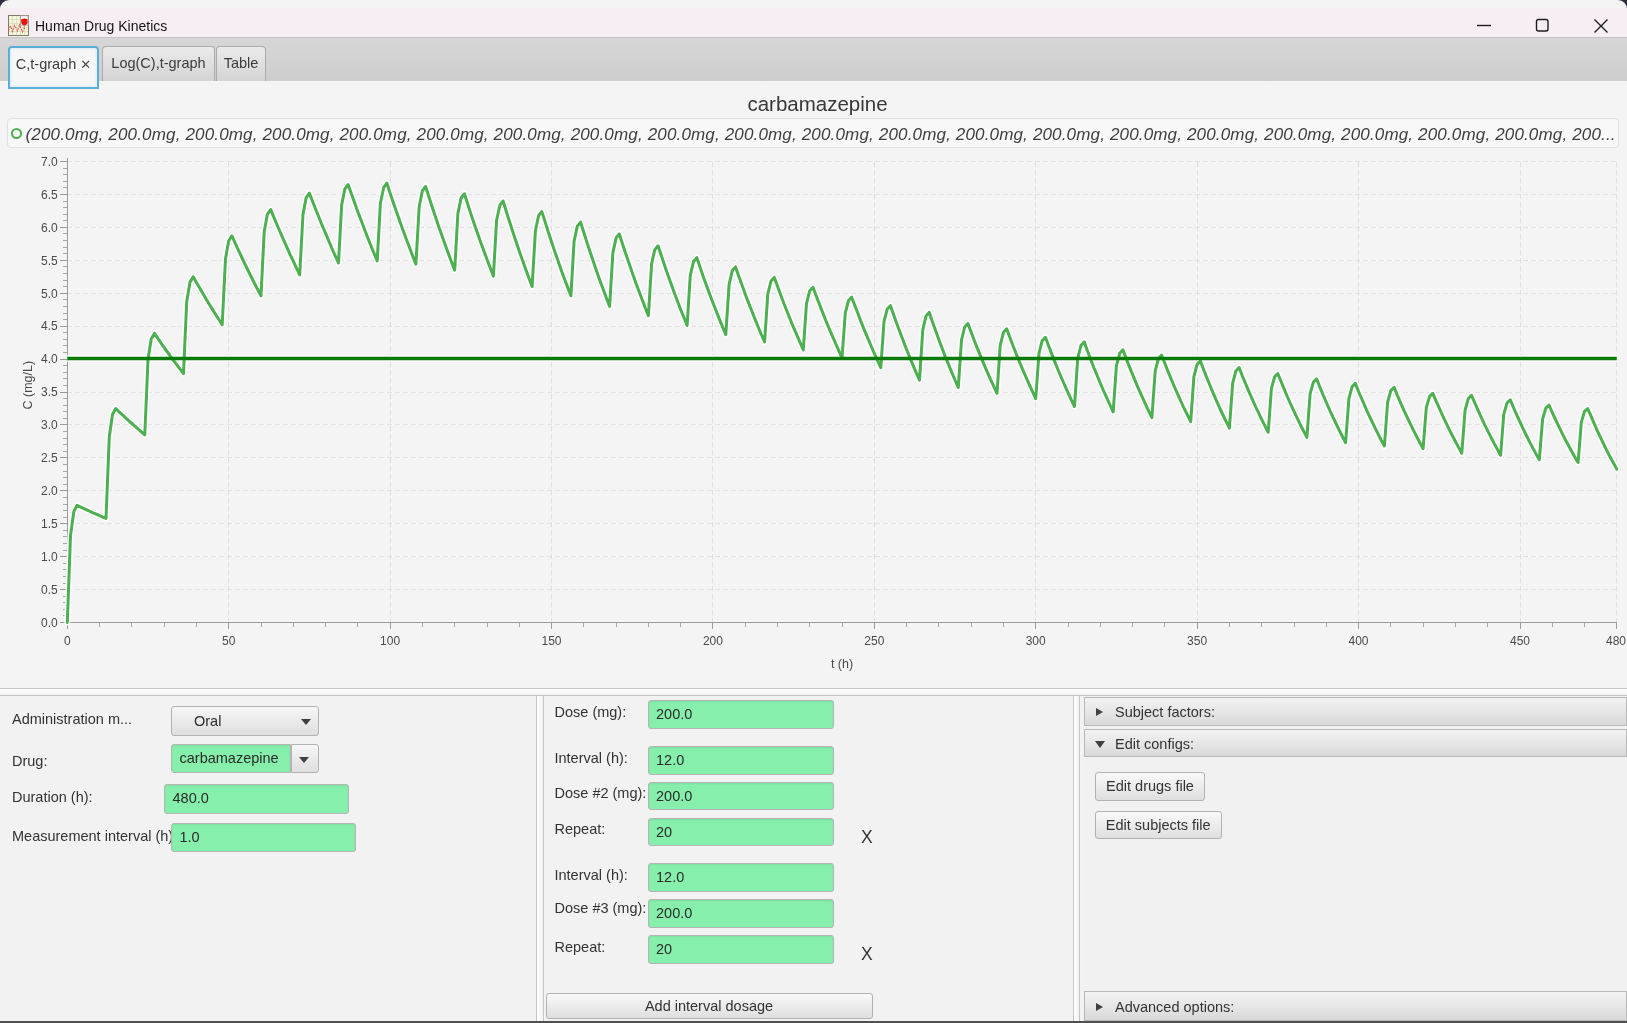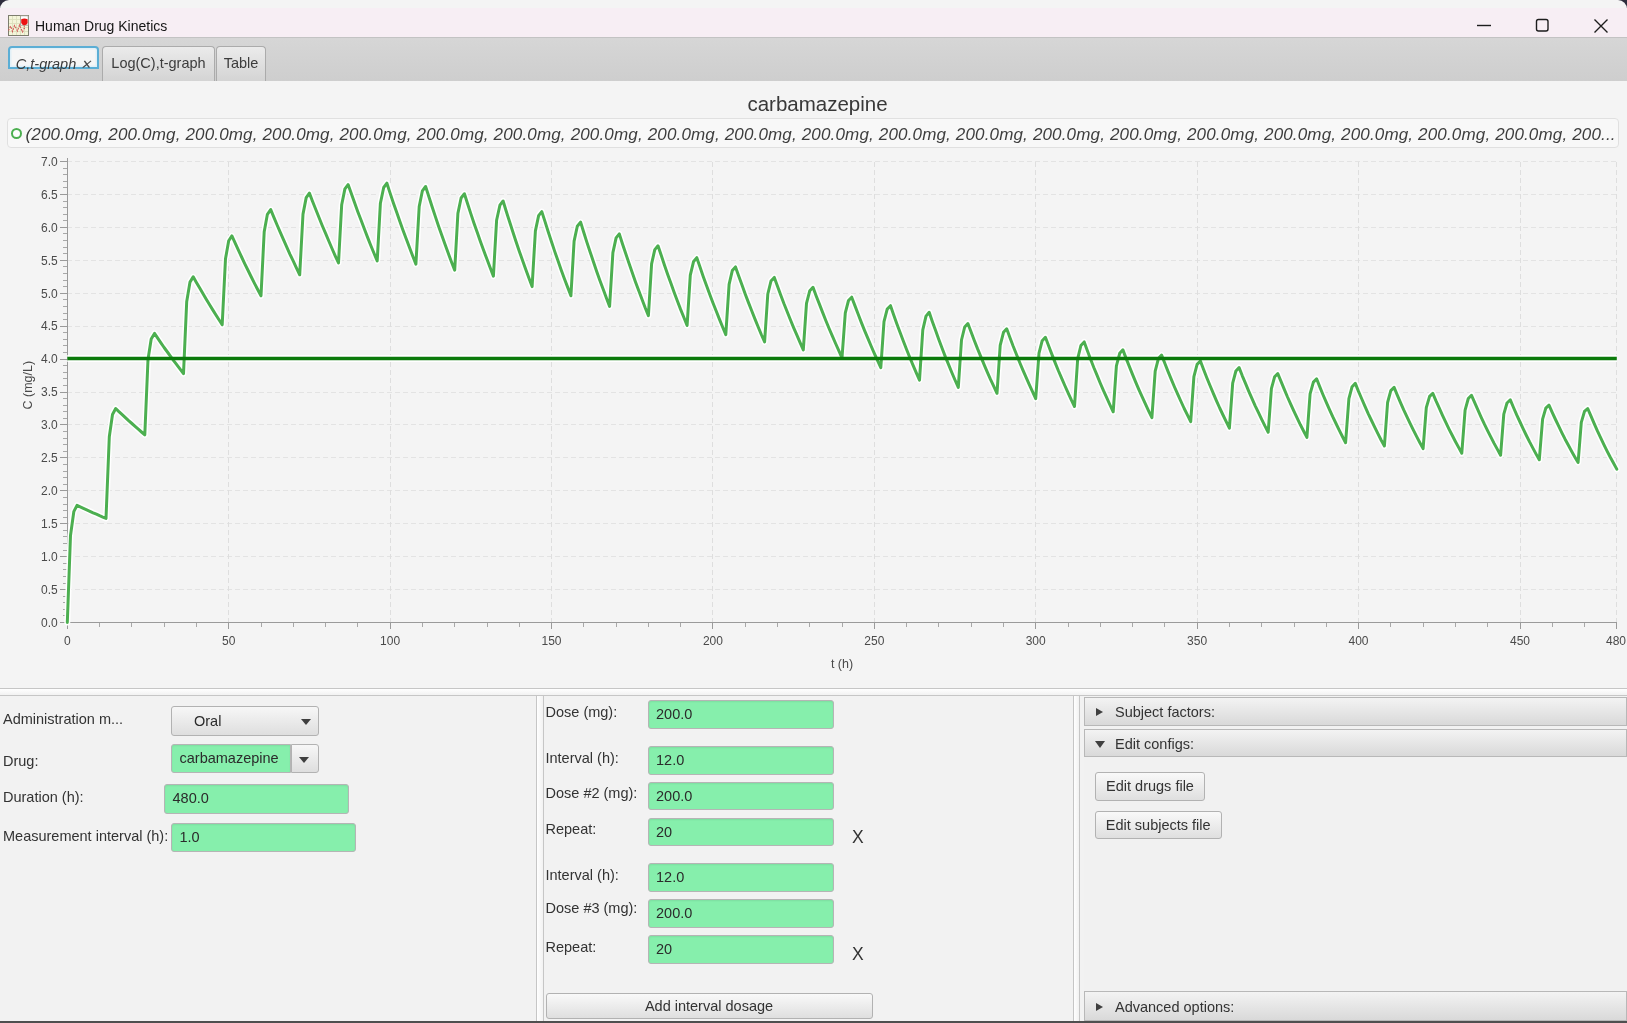--- a/index.html
+++ b/index.html
@@ -10,37 +10,37 @@
 #titlebar { left:0; top:0; width:1627px; height:37px; background:#f7eef4;margin-top:8px; }
 #titletext { left:35px; top:0; height:37px; line-height:37px; font-size:14px; color:#151515; }
 .wbtn { stroke:#1d1d1d; stroke-width:1.4; fill:none; }
 #tabbar { left:0; top:37px; width:1627px; height:43.5px;
   background:linear-gradient(#d6d6d6,#cecece); border-top:1px solid #c3c3c3;}
 .tab { position:absolute; top:8px; height:35.5px; border-radius:4px 4px 0 0;
   background:linear-gradient(#ebebeb,#d3d3d3); border:1px solid #ababab; border-bottom:none;
   font-size:14.5px; color:#3c3c3c; text-align:center; white-space:nowrap; }
 .tab span.t { display:block; margin-top:8px; }
 #tab1 { left:8px; width:91px; background:#f6f6f6; top:7.5px;
-  border:2px solid #5baed5; box-shadow:inset 0 0 0 1.5px #e2f0f7; height:23px; z-index:3;font-style:italic;}
+  border:2px solid #5baed5; box-shadow:inset 0 0 0 1.5px #e2f0f7; height:43px; z-index:3;}
 #tab2 { left:102px; width:113px; }
 #tab3 { left:216px; width:50px; }
 #chart { left:0; top:80.5px; width:1627px; height:607px; background:#f4f4f4; }
 #ctitle { left:4px; top:11px; width:1627px; text-align:center; font-size:20.5px; color:#383838; }
 #legend { left:7px; top:37px; width:1612px; height:30px; background:#f8f8f8;
   border:1px solid #e0e0e0; border-radius:4px; overflow:hidden; white-space:nowrap;font-style:italic; }
 #legend .ring { position:absolute; left:2.5px; top:9.5px; width:11px; height:11px; border:2px solid #4caf50; border-radius:50%; background:#fdfdfd;}
 #legend .ltext { position:absolute; left:17.5px; top:0; height:30px; line-height:31px; font-size:17px; color:#3d3d3d; letter-spacing:0.16px;}
 .tick { font-size:12px; fill:#4a4a4a; font-family:"Liberation Sans",sans-serif; }
 .alab { font-size:12.5px; fill:#4a4a4a; font-family:"Liberation Sans",sans-serif; }
 .hdiv { left:0; width:1627px; height:8px; background:linear-gradient(#ffffff,#f2f2f2);
   border-top:1px solid #c6c6c6; border-bottom:1px solid #c6c6c6; }
 .vdiv { top:0; width:7.5px; height:327px; background:linear-gradient(90deg,#ffffff,#f2f2f2);
   border-left:1px solid #c6c6c6; border-right:1px solid #c6c6c6; }
 #bottom { left:0; top:696px; width:1627px; height:327px; background:#f2f2f2; }
-.lab { position:absolute; font-size:14.5px; line-height:15px; color:#333333; white-space:nowrap; }
+.lab { position:absolute; font-size:14.5px; line-height:15px; color:#333333; white-space:nowrap;margin-left:9px; }
 .field { position:absolute; background:#86efac; border:1px solid #b5b5b5; border-radius:3px;
   font-size:14.5px; color:#2b2b2b; line-height:27px; padding-left:7.5px; box-shadow:inset 0 1px 2px rgba(0,0,0,0.07); white-space:nowrap;}
 .btn { position:absolute; background:linear-gradient(#f9f9f9,#dfdfdf); border:1px solid #b2b2b2;
   border-radius:3px; font-size:14.5px; color:#333333; text-align:center; white-space:nowrap;}
 .combo { position:absolute; background:linear-gradient(#f7f7f7,#dedede); border:1px solid #b2b2b2;
   border-radius:3px; font-size:14.5px; color:#2b2b2b; white-space:nowrap;}
 .arrow { position:absolute; width:0; height:0; border-left:5px solid transparent;
   border-right:5px solid transparent; border-top:6px solid #3f3f3f; }
 .titled { position:absolute; background:linear-gradient(#f3f3f3,#d9d9d9);
   border:1px solid #b8b8b8; font-size:14.5px; color:#333333; white-space:nowrap;padding-left:25px;}

